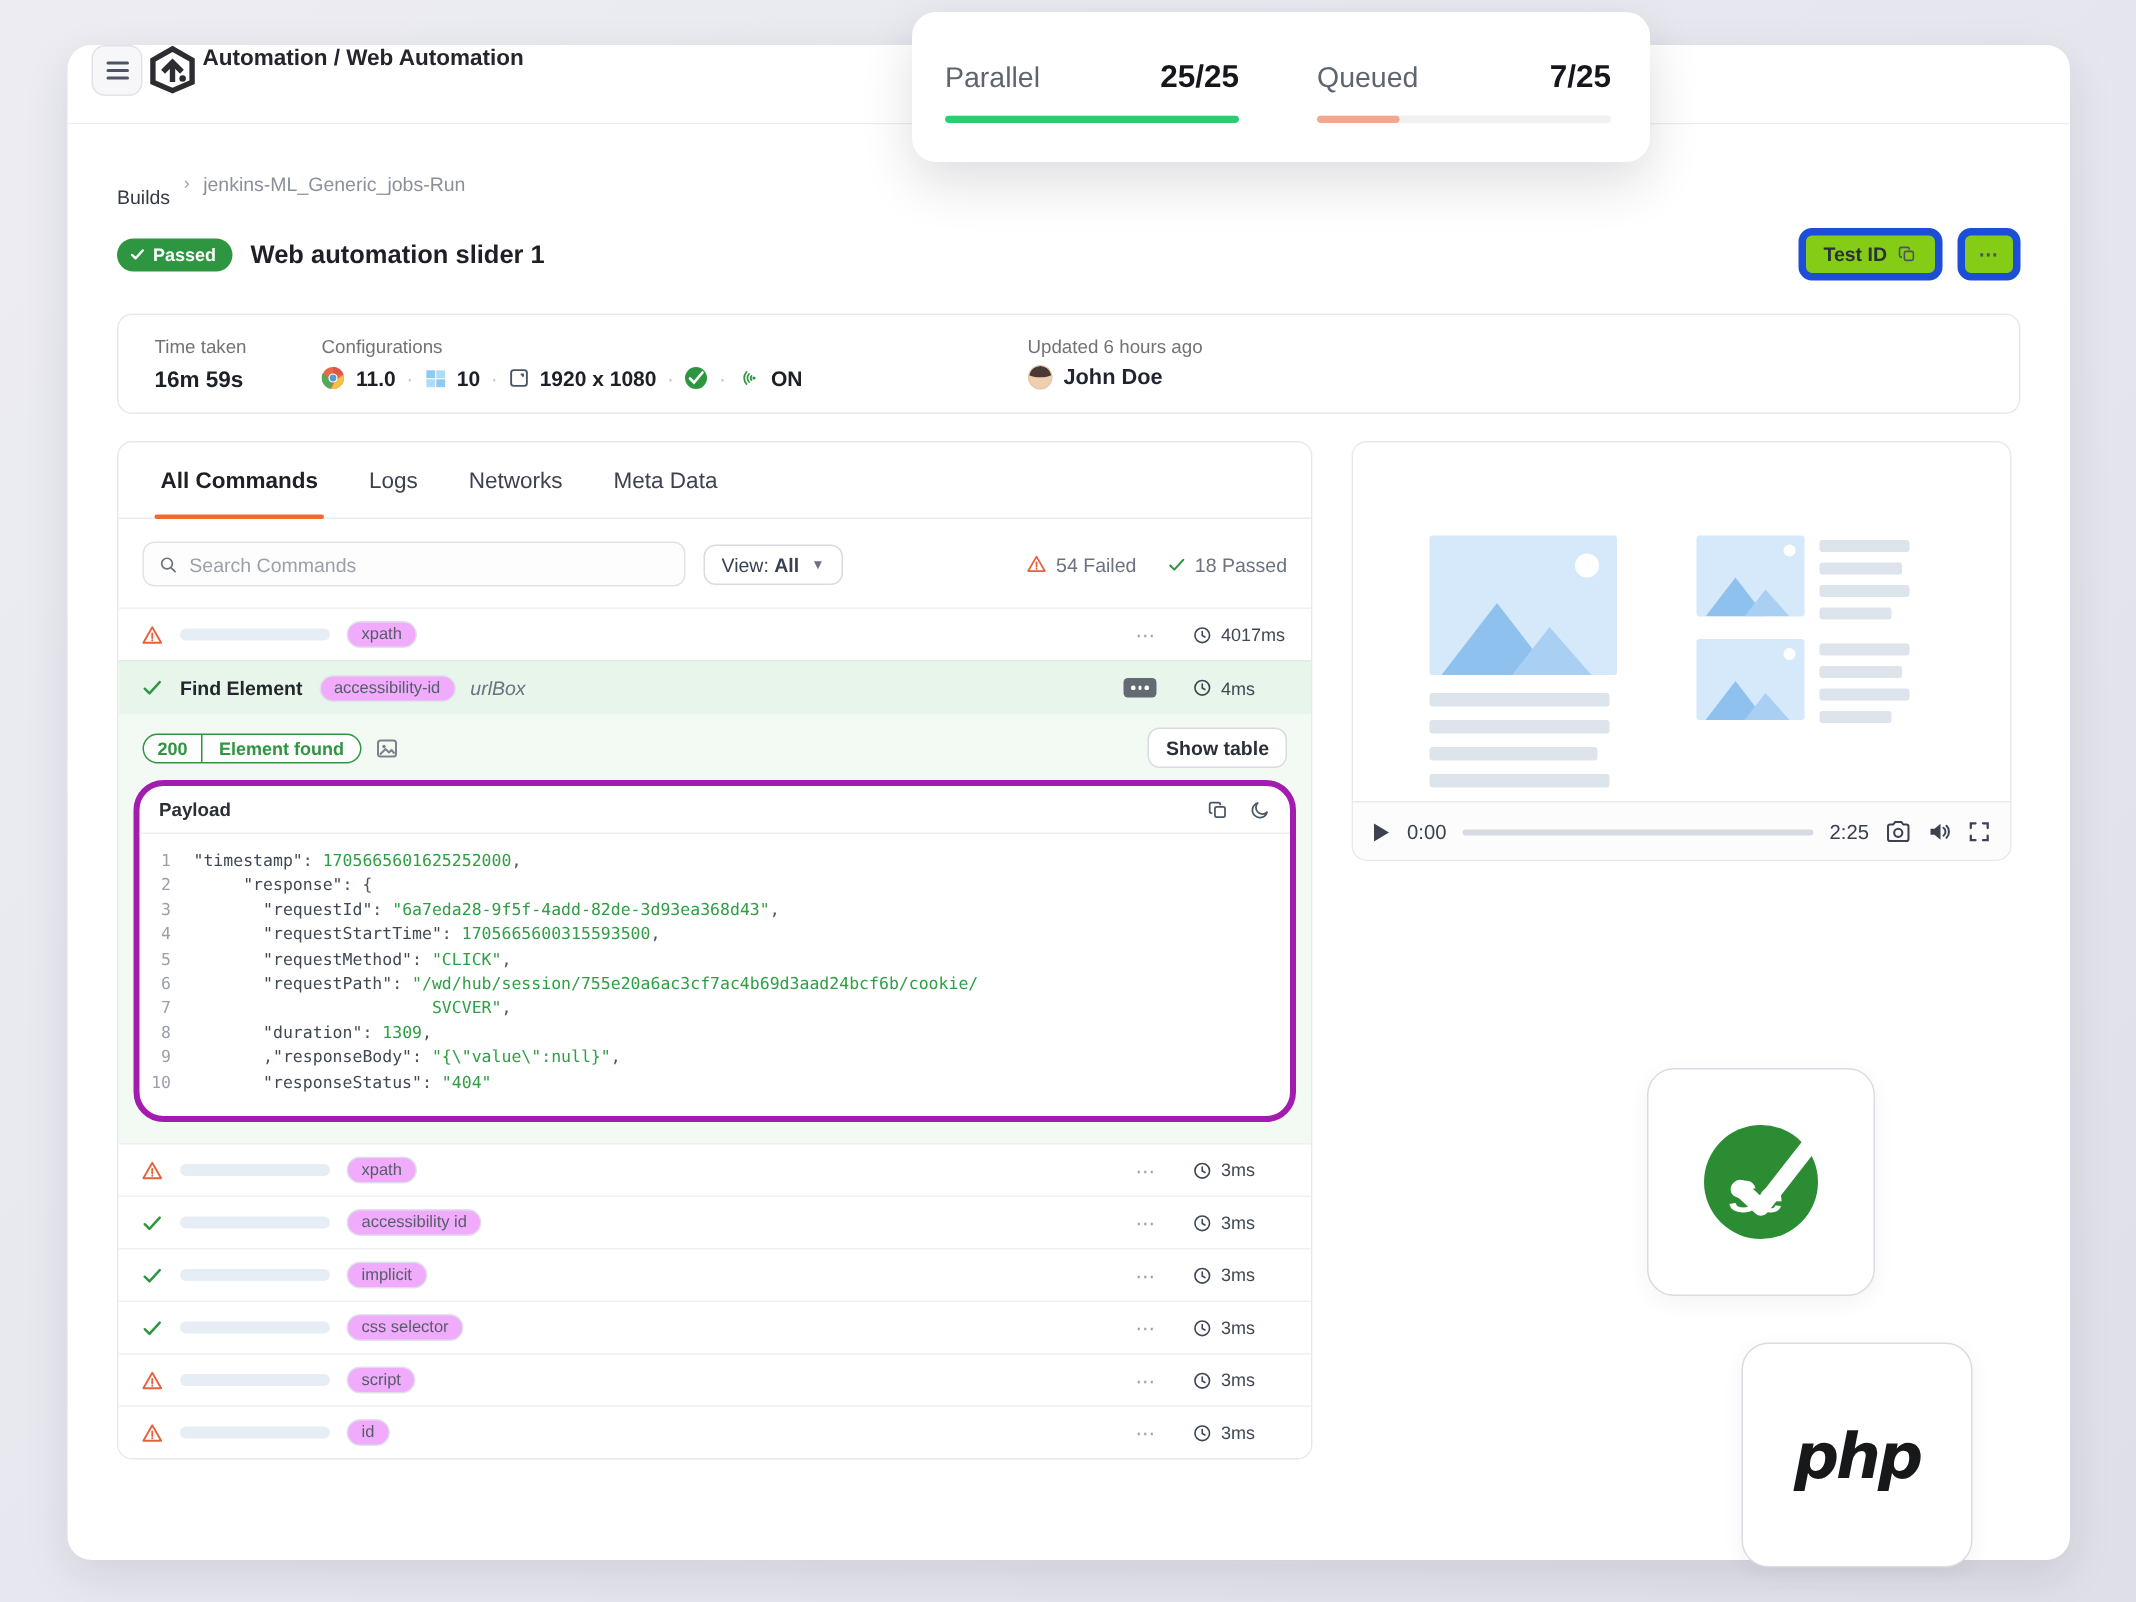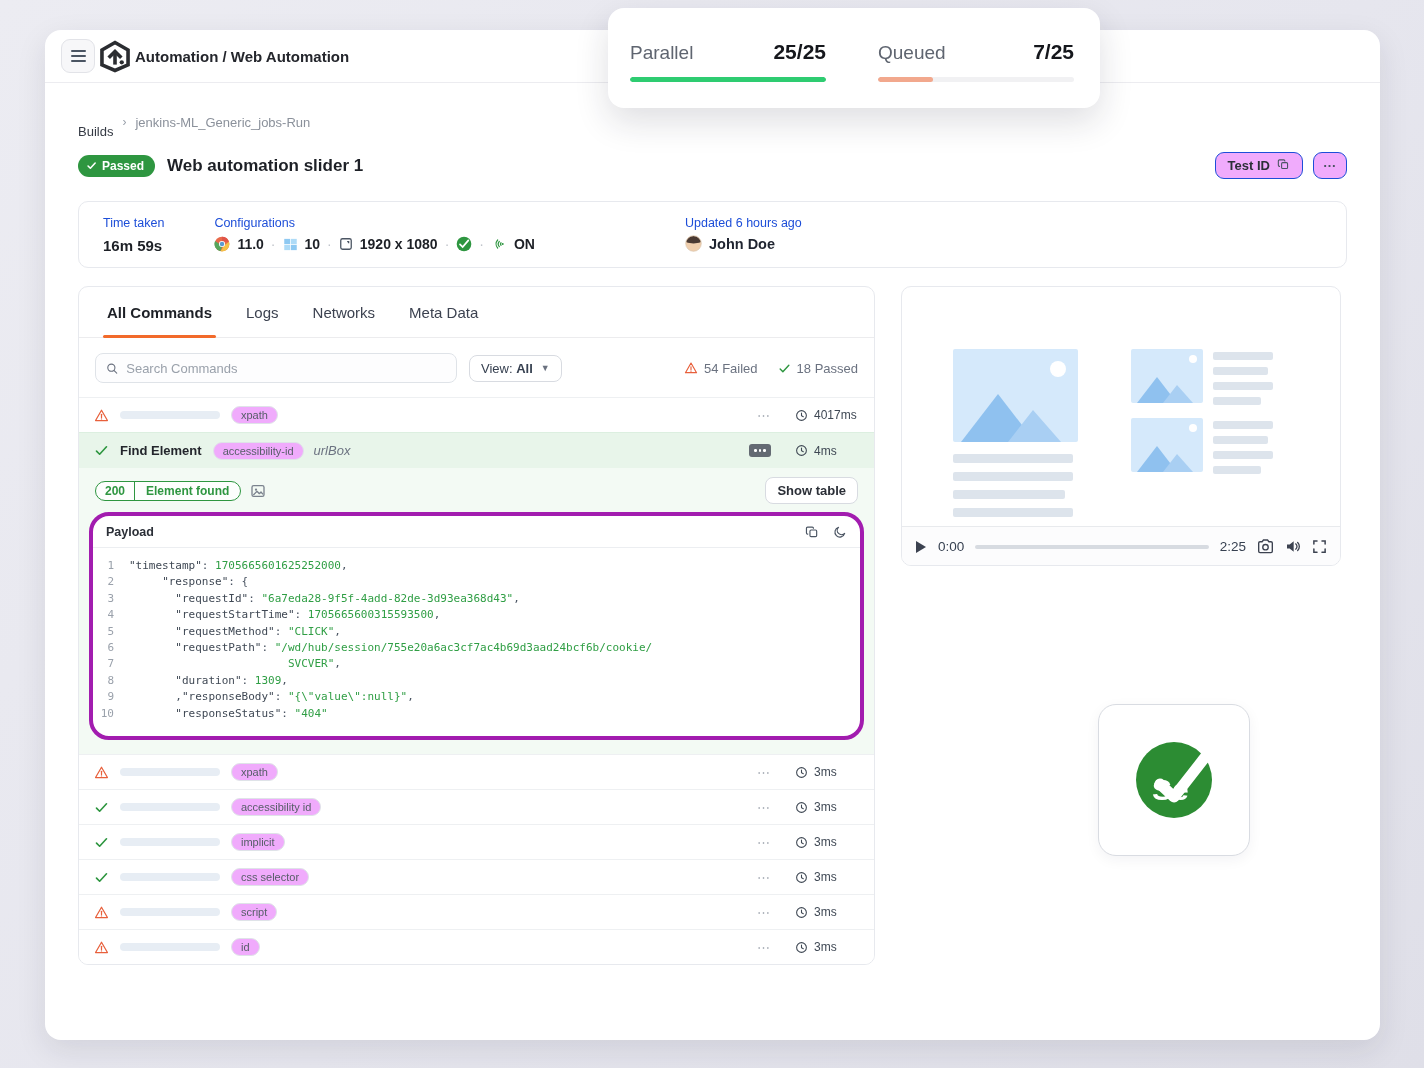--- a/index.html
+++ b/index.html
@@ -20,21 +20,21 @@
   .stat-label { font-size:19px; color:#5f6570; }
   .stat-value { font-size:21px; font-weight:700; color:#15171c; }
   .stat-track { margin-top:13px; height:5px; border-radius:3px; background:#f1f1f3; overflow:hidden; }
   .stat-fill { height:100%; border-radius:3px; }
   
   .app-window {
     position:absolute; left:45px; top:30px; width:1335px; height:1010px;
     background:#fff; border-radius:16px; box-shadow:0 10px 30px rgba(25,28,50,.10);
   }
   .app-header {
-    height:53px; display:flex; align-items:center; gap:2px; padding:0 16px;
+    height:53px; display:flex; align-items:flex-start; gap:2px; padding:0 16px;
     border-bottom:1px solid #ececf0; border-radius:16px 16px 0 0;
   }
   .hamburger {
     width:34px; height:34px; border:1px solid #e2e3e8; background:#f7f7f9; border-radius:9px;
     display:flex; flex-direction:column; justify-content:center; align-items:center; gap:3px; cursor:pointer;
   }
   .hamburger i { display:block; width:15px; height:2px; background:#4b5563; border-radius:1px; }
   .app-title { font-size:15px; font-weight:700; color:#24262c; }
   .content { padding:0 33px; }
   
@@ -43,30 +43,30 @@
   .crumb-sep { color:#9aa1ab; font-size:12px; }
   .crumb-cur { color:#8b919b; }
   .title-row { margin-top:13px; display:flex; align-items:center; }
   .passed-badge {
     display:inline-flex; align-items:center; gap:5px; background:#2e9640; color:#fff;
     font-size:12px; font-weight:600; border-radius:999px; padding:4px 11px 4px 8px;
   }
   .page-title { margin-left:12px; font-size:17px; font-weight:700; color:#1d2026; }
   .title-actions { margin-left:auto; display:flex; gap:10px; }
   .btn {
-    display:inline-flex; align-items:flex-start; gap:7px; border:1px solid #1d4ed8; background:#f0abfc;
+    display:inline-flex; align-items:center; gap:7px; border:5px solid #1d4ed8; background:#84cc16;
     border-radius:9px; padding:5px 12px; font-size:13px; font-weight:600; color:#2b2f37; cursor:pointer;
   }
   .btn.icon-only { padding:5px 9px; color:#4b5563; letter-spacing:1px; }
   
   .info-bar {
     margin-top:22px; border:1px solid #e7e9ee; border-radius:10px; padding:14px 24px 13px;
     display:flex; gap:50px; align-items:flex-start;
   }
-  .info-label { font-size:12.5px; color:#1d4ed8; }
+  .info-label { font-size:12.5px; color:#737373; }
   .info-value { margin-top:7px; font-size:15px; font-weight:700; color:#1d2026; }
   .config-row { margin-top:6px; display:flex; align-items:center; gap:7px; font-size:14px; font-weight:700; color:#1d2026; }
   .sep-dot { color:#c0c4cb; font-weight:400; }
   .info-user { margin-left:100px; }
   .user-row { margin-top:5px; display:flex; align-items:center; gap:7px; font-size:14.5px; font-weight:700; }
   
   .main-row { margin-top:18px; display:flex; gap:26px; align-items:flex-start; }
   .commands-card { width:797px; border:1px solid #e7e9ee; border-radius:10px; background:#fff; overflow:hidden; }
   .tabs { display:flex; gap:34px; padding:0 28px; height:51px; align-items:center; border-bottom:1px solid #ececee; }
   .tab { font-size:15px; color:#3c4250; cursor:pointer; position:relative; height:100%; display:flex; align-items:center; }
@@ -669,16 +669,19 @@
           </div>
         </div>
 
         <div class="logo-card selenium-card">
           <svg width="80" height="80" viewBox="0 0 80 80">
             <circle cx="40" cy="40" r="38" fill="#2c8c33"></circle>
             <path d="M26 44 40 57 72 16" fill="none" stroke="#fff" stroke-width="11" stroke-linecap="round" stroke-linejoin="round"></path>
             <text x="18" y="60" font-family="Liberation Sans, sans-serif" font-size="30" font-weight="700" fill="#fff">Se</text>
           </svg>
         </div>
+        <div class="logo-card php-card">
+          <span class="php-text">php</span>
+        </div>
       </div>
     </div>
   </div>
 </div>
 
 </body></html>

